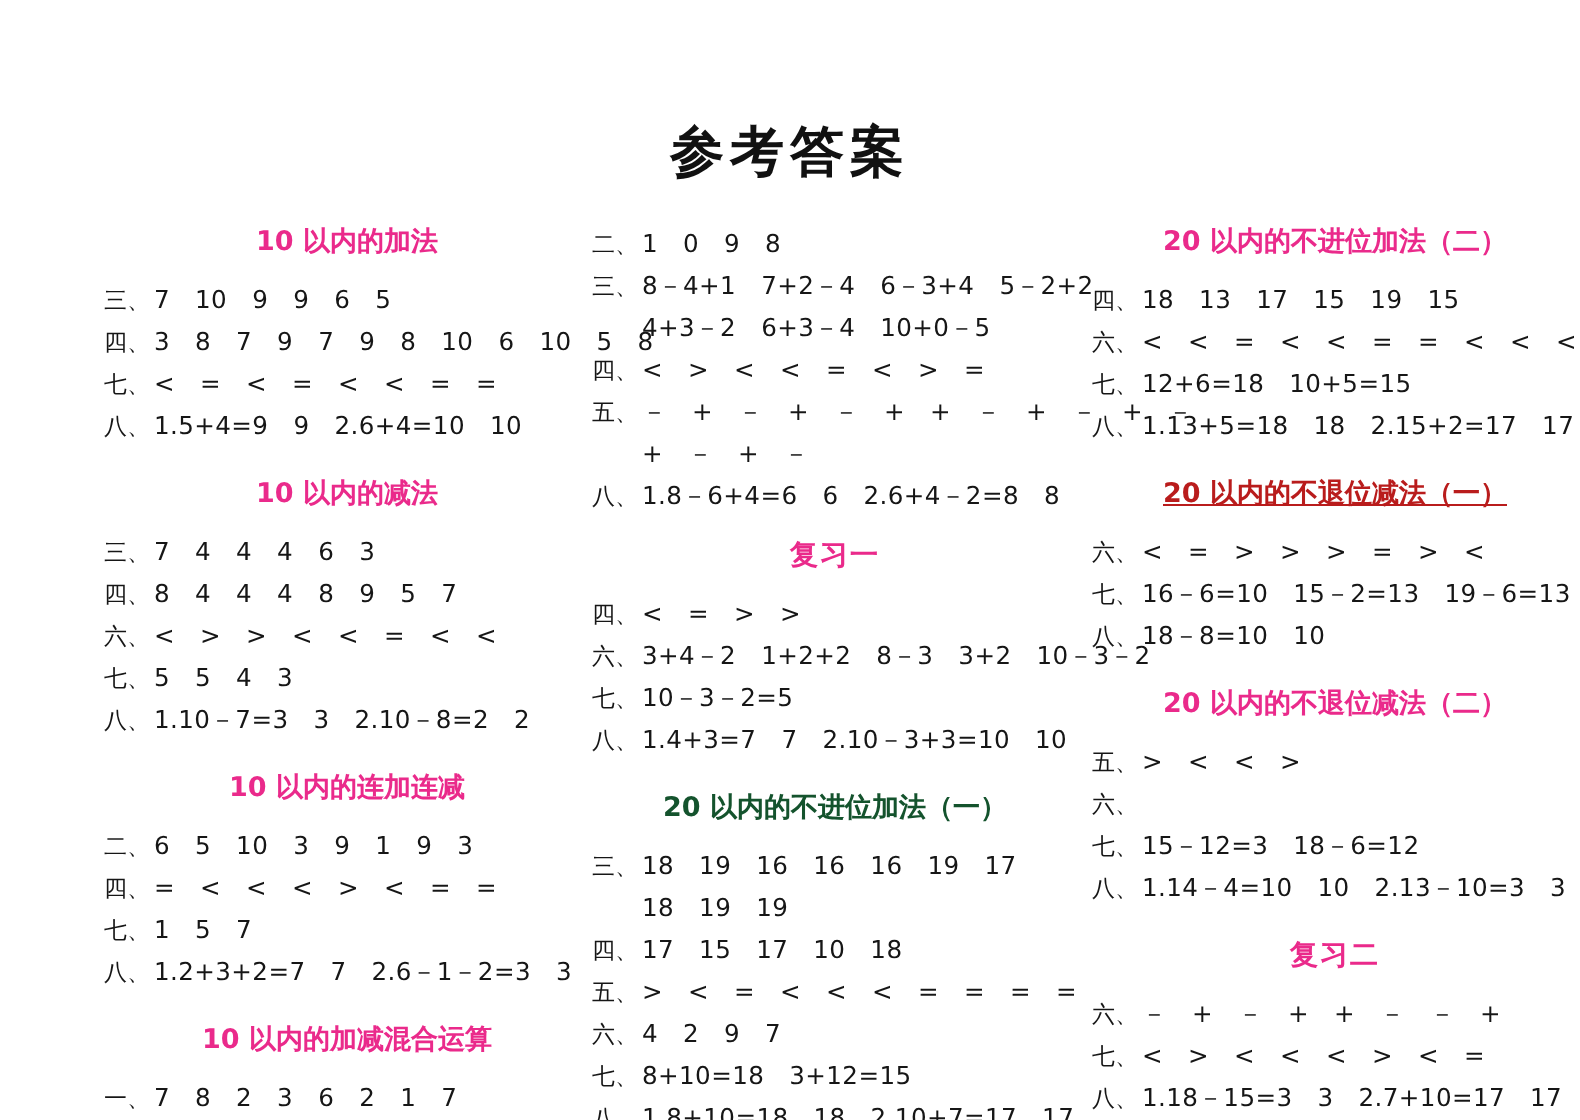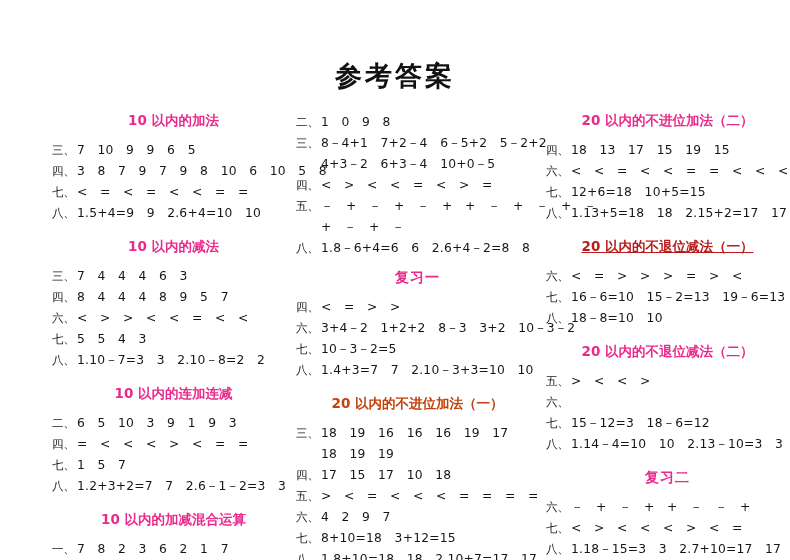--- a/index.html
+++ b/index.html
@@ -190,21 +190,21 @@
         </div>
       </div>
     <div class="col c2">
         <div class="section tight">
           <div class="ansline">
             <span class="marker">二、</span>
             <span class="vals">1　0　9　8</span>
           </div>
           <div class="ansline">
             <span class="marker">三、</span>
-            <span class="vals">8－4+1　7+2－4　6－5+2　5－2+2</span>
+            <span class="vals">8－4+1　7+2－4　6－3+4　5－2+2</span>
           </div>
           <div class="ansline cont">
             <span class="marker"></span>
             <span class="vals">4+3－2　6+3－4　10+0－5</span>
           </div>
           <div class="ansline">
             <span class="marker">四、</span>
             <span class="vals">&lt;　&gt;　&lt;　&lt;　=　&lt;　&gt;　=</span>
           </div>
           <div class="ansline">
@@ -233,21 +233,21 @@
           <div class="ansline">
             <span class="marker">七、</span>
             <span class="vals">10－3－2=5</span>
           </div>
           <div class="ansline">
             <span class="marker">八、</span>
             <span class="vals">1.4+3=7　7　2.10－3+3=10　10</span>
           </div>
         </div>
         <div class="section">
-          <div class="sec-title" style="color: #c2410c;">20 以内的不进位加法（一）</div>
+          <div class="sec-title" style="color: #14532d;">20 以内的不进位加法（一）</div>
           <div class="ansline">
             <span class="marker">三、</span>
             <span class="vals">18　19　16　16　16　19　17</span>
           </div>
           <div class="ansline cont">
             <span class="marker"></span>
             <span class="vals">18　19　19</span>
           </div>
           <div class="ansline">
             <span class="marker">四、</span>

